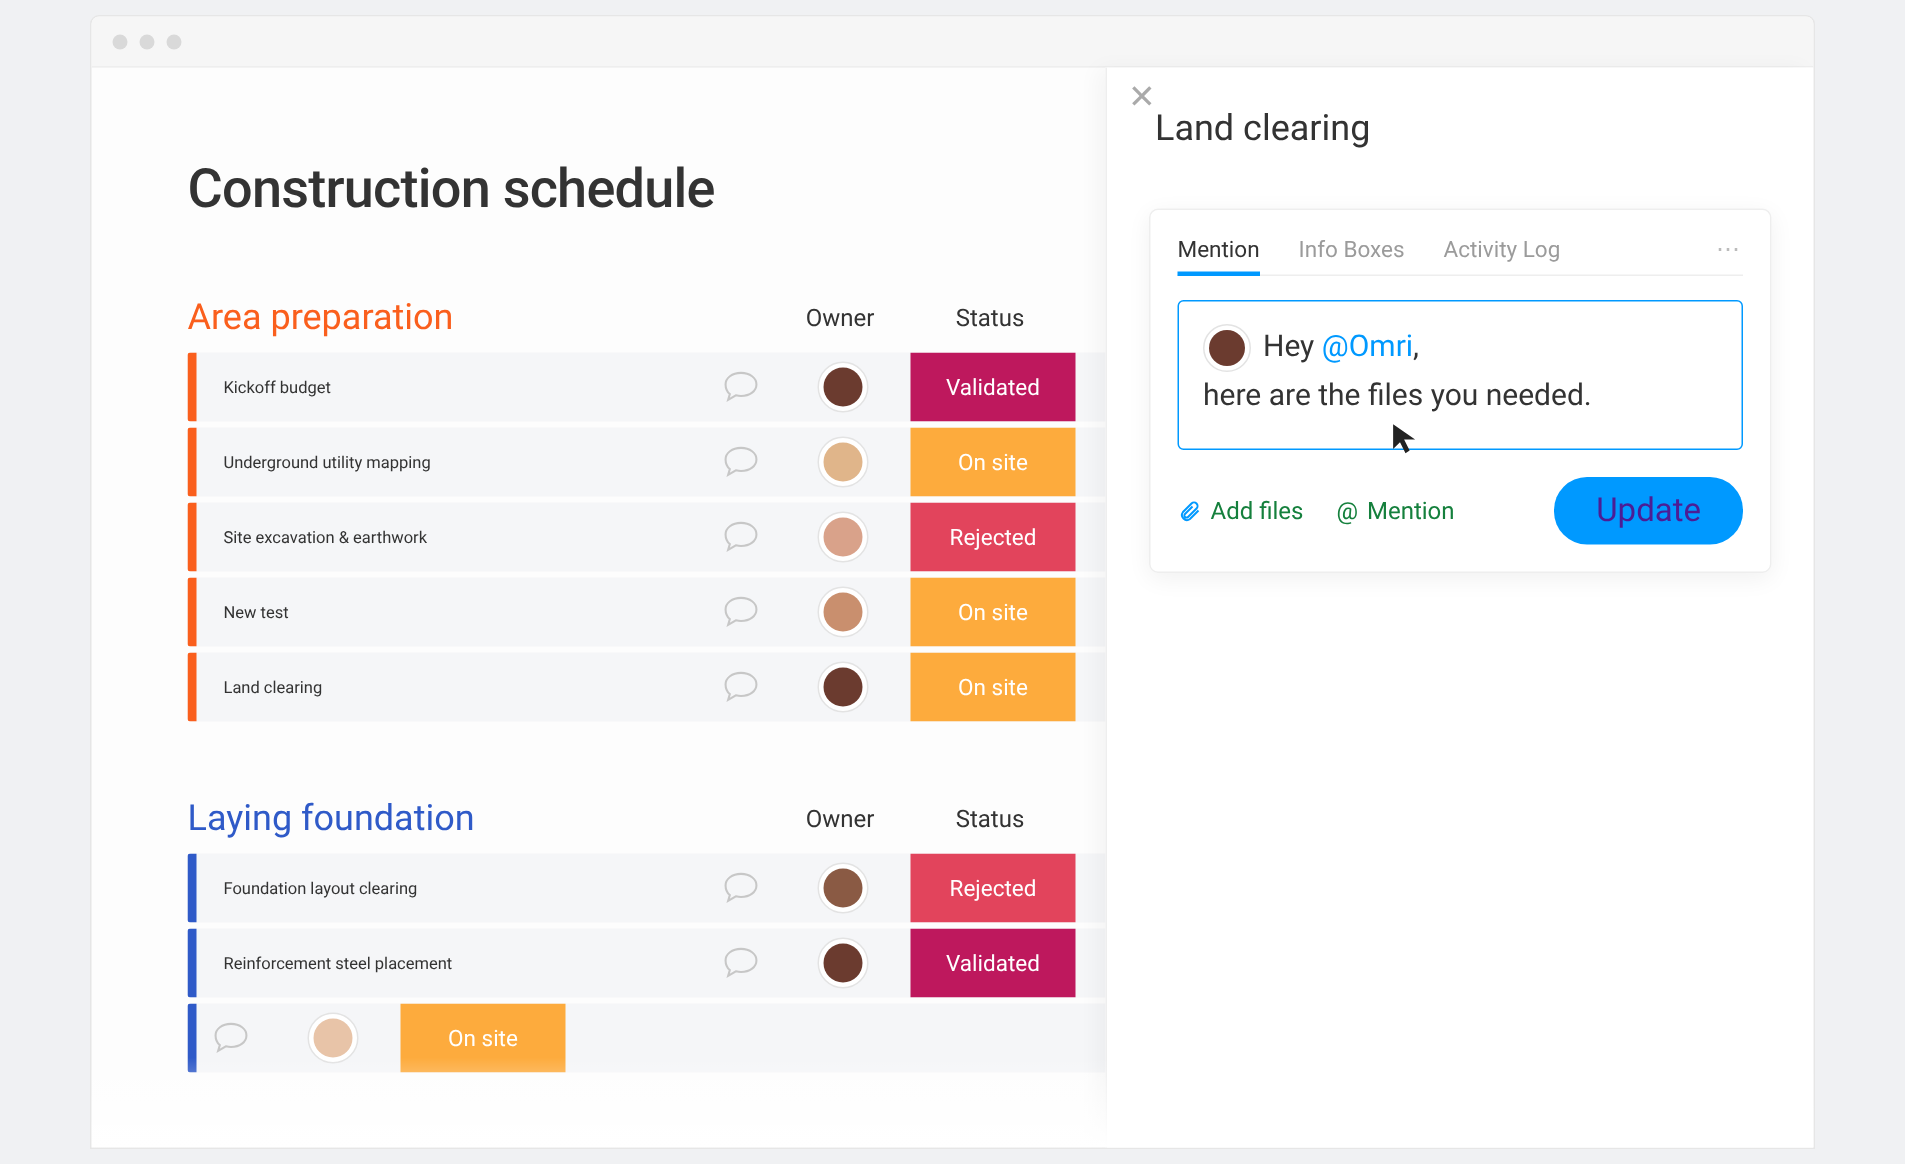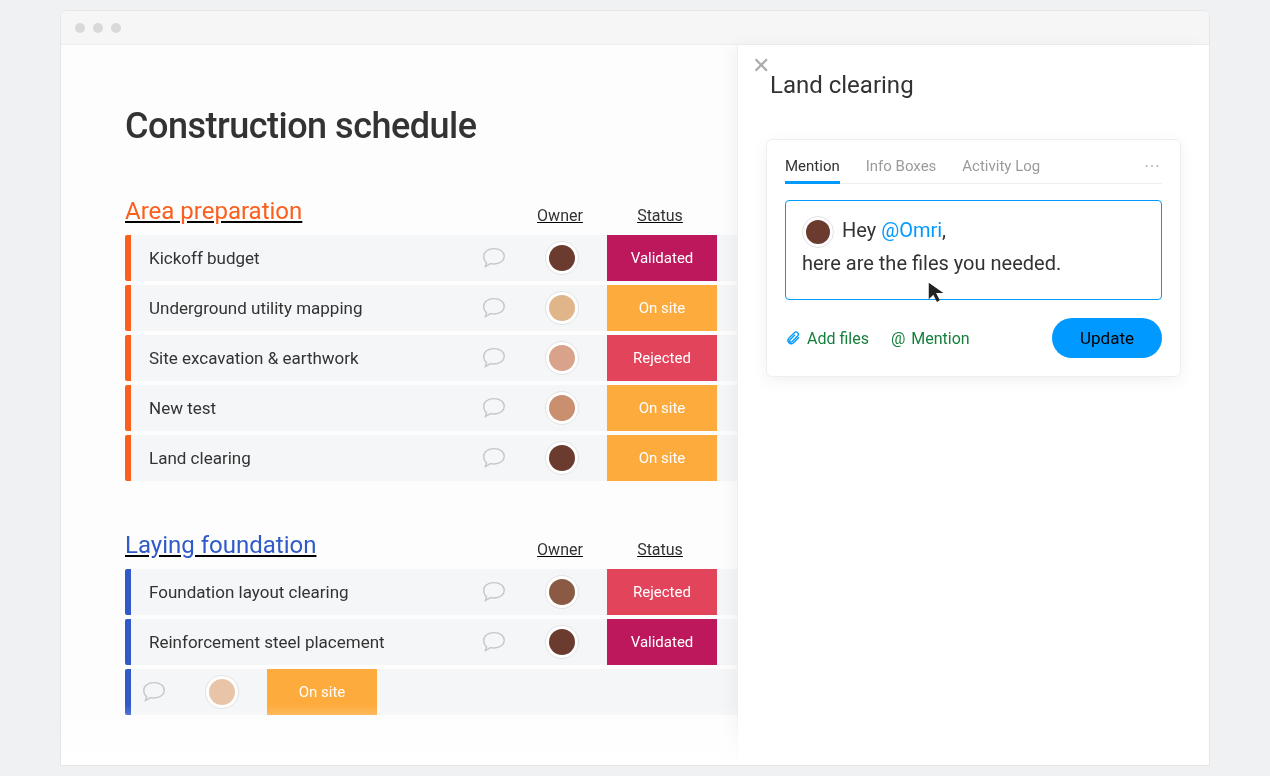--- a/index.html
+++ b/index.html
@@ -22,41 +22,41 @@
     padding-left: 14px;
     gap: 8px;
   }
   .tl-dot { width: 10px; height: 10px; border-radius: 50%; background: #d9d9d9; }
 
   .content { padding: 60px 36px 0 64px; position: relative; }
 
   .page-title { font-size: 36px; font-weight: 500; color: #333; letter-spacing: -0.5px; }
 
   .group { margin-top: 50px; }
-  .group-header { display: flex; align-items: flex-end; margin-bottom: 10px; text-decoration: underline; }
+  .group-header { display: flex; align-items: center; margin-bottom: 10px; }
   .group-title { font-size: 24px; font-weight: 400; flex: 0 0 390px; }
   .group-title.orange { color: #fa5f1d; }
   .group-title.blue { color: #2f5ac8; }
 
   .col-head { font-size: 16px; color: #333; text-align: center; }
   .col-owner { width: 90px; }
   .col-status { width: 110px; }
 
   .task-row {
     display: flex; align-items: center;
     background: #f5f6f8;
     border-radius: 2px;
     margin-bottom: 4px;
     height: 46px;
     overflow: hidden;
   }
   .row-bar { width: 6px; height: 100%; }
   .row-bar.orange { background: #fa5f1d; }
   .row-bar.blue { background: #2f5ac8; }
-  .task-name { flex: 0 0 340px; padding-left: 18px; font-size: 17px; color: #333; }
+  .task-name { flex: 0 0 340px; padding-left: 18px; font-size: 11px; color: #333; }
   .comment-col { width: 46px; display:flex; justify-content:center; }
   .owner-col  { width: 90px; display:flex; justify-content:center; }
   .status-pill {
     width: 110px; height: 100%;
     display: flex; align-items: center; justify-content: center;
     color: #fff; font-size: 15px;
     padding: 0 10px;
     white-space: nowrap; overflow: hidden;
   }
   .status-green  { background: #be185d; }
@@ -115,22 +115,22 @@
 
   .cursor-icon {
     position:absolute; left:140px; bottom:-4px;
     width:22px; height:22px;
   }
 
   .compose-actions { display:flex; align-items:center; gap:22px; margin-top:18px;}
   .link-action { color:#15803d; font-size:16px; display:flex; align-items:center; gap:6px; cursor:pointer;}
   .update-btn {
     margin-left:auto;
-    background:#0099ff; color:#000000; border:none;
-    border-radius:22px; padding:10px 28px; font-size:17px;
+    background:#0099ff; color:#4c1d95; border:none;
+    border-radius:22px; padding:10px 28px; font-size:22px;
     cursor:pointer;
   }
 
   
   .fade {
     position:absolute; left:0; right:0; bottom:0; height:60px;
     background: linear-gradient(to bottom, rgba(255,255,255,0), #fff);
     pointer-events:none;
   }
 </style>

